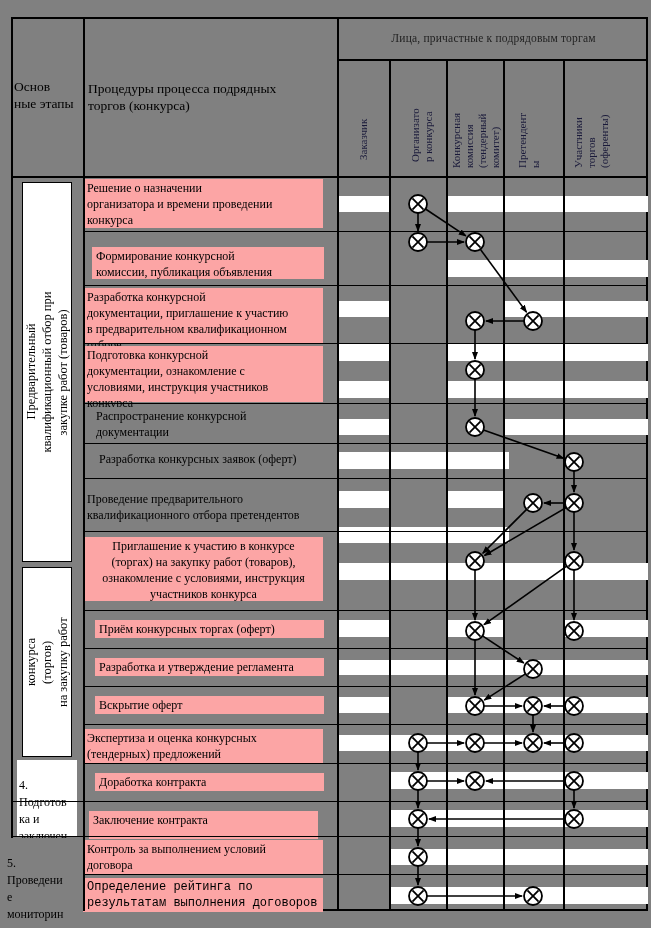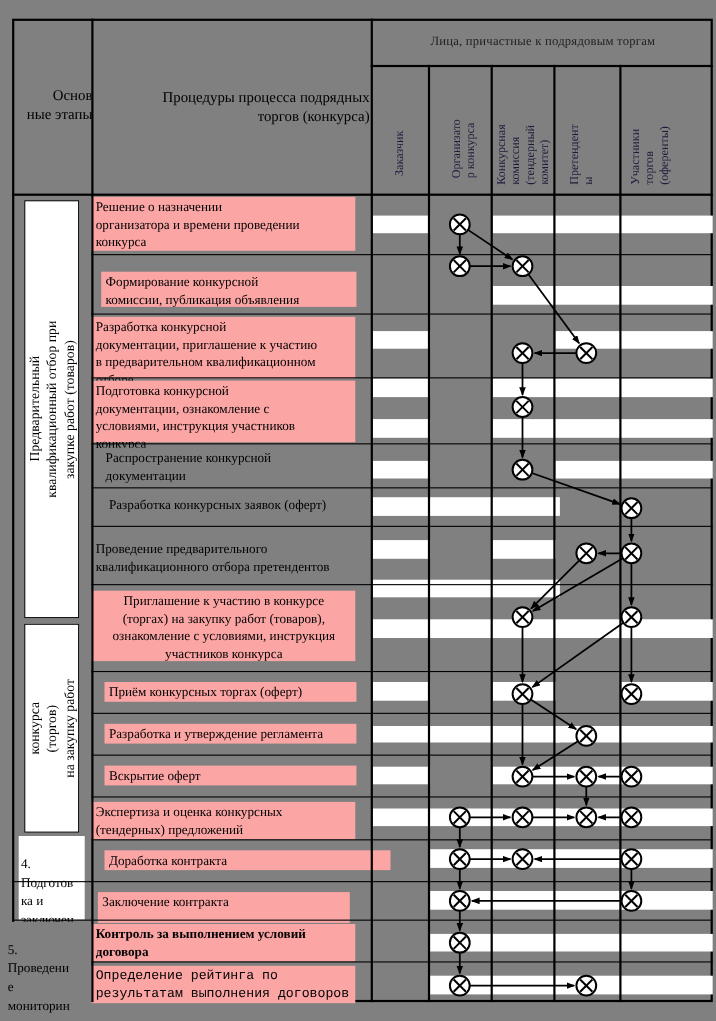--- a/index.html
+++ b/index.html
@@ -22,21 +22,21 @@
   .vrule{position:absolute;width:2px;background:#000;}
   .hrule{position:absolute;height:2px;background:#000;}
   .hrule-thin{position:absolute;height:1px;background:#000;}
 
   
   .hdr-top{
     position:absolute;text-align:center;font-size:11.5px;color:#222;
     letter-spacing:.2px;
   }
   .hdr-main{
-    position:absolute;text-align:right;font-size:13.5px;line-height:17px;
+    position:absolute;text-align:left;font-size:13.5px;line-height:17px;
   }
   .vtext{
     position:absolute;
     writing-mode:vertical-rl;
     transform:rotate(180deg);
     font-size:11px;line-height:13px;
     text-align:left;
     color:#1a1a3a;
     white-space:pre-line;
   }
@@ -150,23 +150,23 @@
 квалификационного отбора претендентов</div>
   <div class="proc white" style="left:83px;top:537px;width:240px;height:64px;text-align:center;">Приглашение к участию в конкурсе
 (торгах) на закупку работ (товаров),
 ознакомление с условиями, инструкция
 участников конкурса</div>
   <div class="proc white" style="left:95px;top:620px;width:229px;height:18px;">Приём конкурсных торгах (оферт)</div>
   <div class="proc white" style="left:95px;top:658px;width:229px;height:18px;">Разработка и утверждение регламента</div>
   <div class="proc white" style="left:95px;top:696px;width:229px;height:18px;">Вскрытие оферт</div>
   <div class="proc white" style="left:83px;top:729px;width:240px;height:34px;">Экспертиза и оценка конкурсных
 (тендерных) предложений</div>
-  <div class="proc white" style="left:95px;top:773px;width:260px;height:18px;">Доработка контракта</div>
+  <div class="proc white" style="left:95px;top:773px;width:229px;height:18px;">Доработка контракта</div>
   <div class="proc white" style="left:89px;top:811px;width:229px;height:28px;">Заключение контракта</div>
-  <div class="proc white" style="left:83px;top:840px;width:240px;height:34px;font-weight:bold;">Контроль за выполнением условий
+  <div class="proc white" style="left:83px;top:840px;width:240px;height:34px;">Контроль за выполнением условий
 договора</div>
   <div class="proc white" style="left:83px;top:878px;width:240px;height:34px;font-family:Liberation Mono, monospace;">Определение рейтинга по
 результатам выполнения договоров</div>
 
   <div class="band" style="left:339px;top:196px;width:52px;height:16px;"></div>
   <div class="band" style="left:448px;top:196px;width:200px;height:16px;"></div>
   <div class="band" style="left:339px;top:244px;width:309px;height:0px;"></div>
   <div class="band" style="left:448px;top:260px;width:200px;height:17px;"></div>
   <div class="band" style="left:339px;top:301px;width:52px;height:16px;"></div>
   <div class="band" style="left:505px;top:301px;width:143px;height:16px;"></div>

